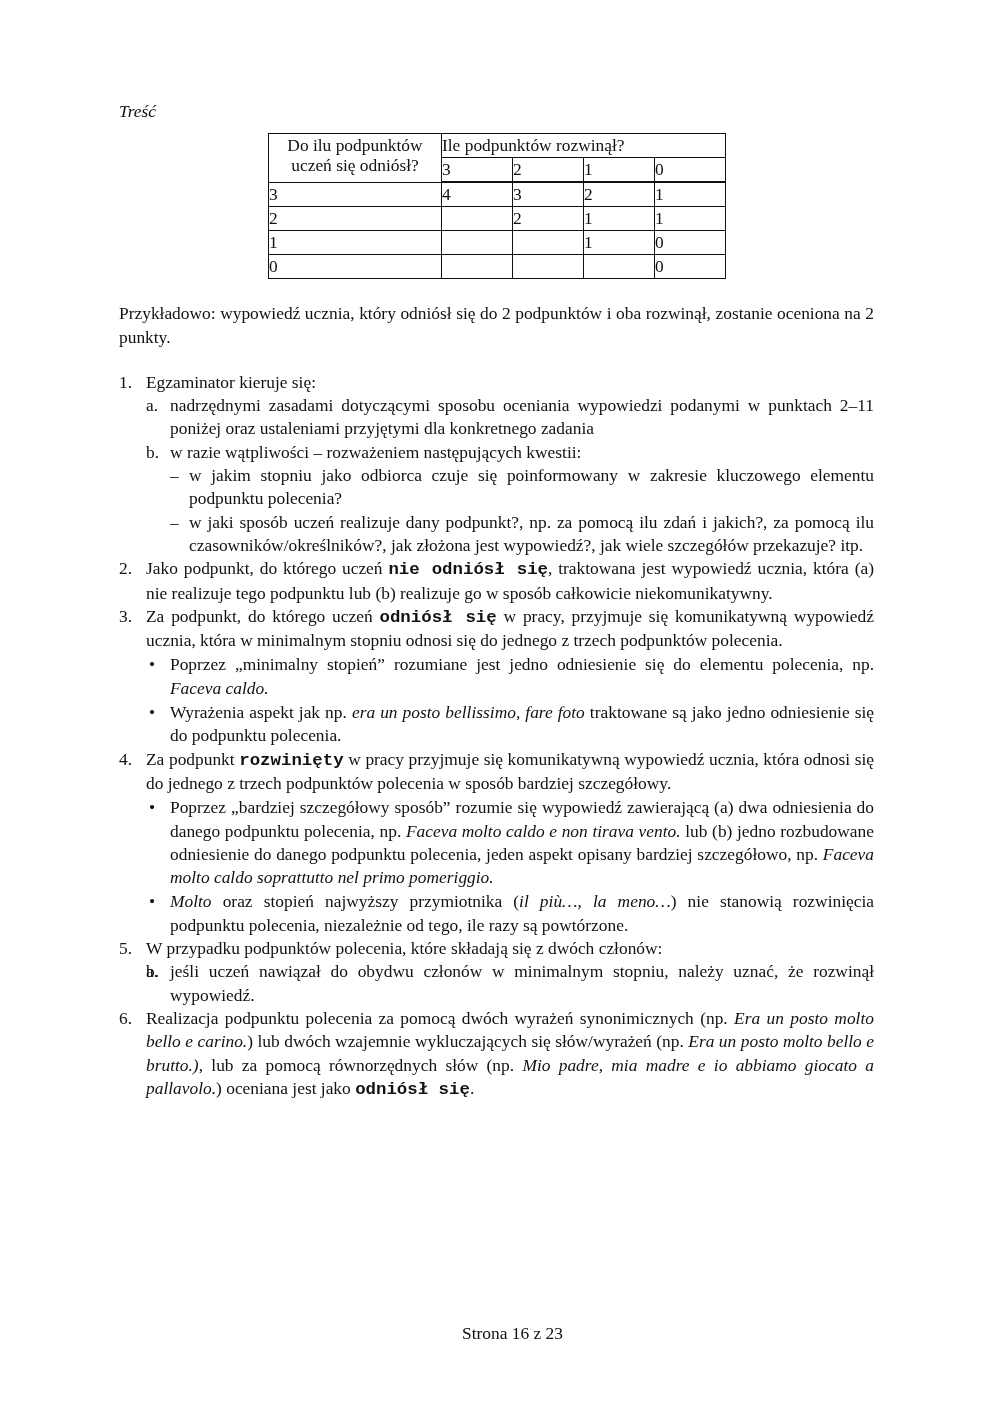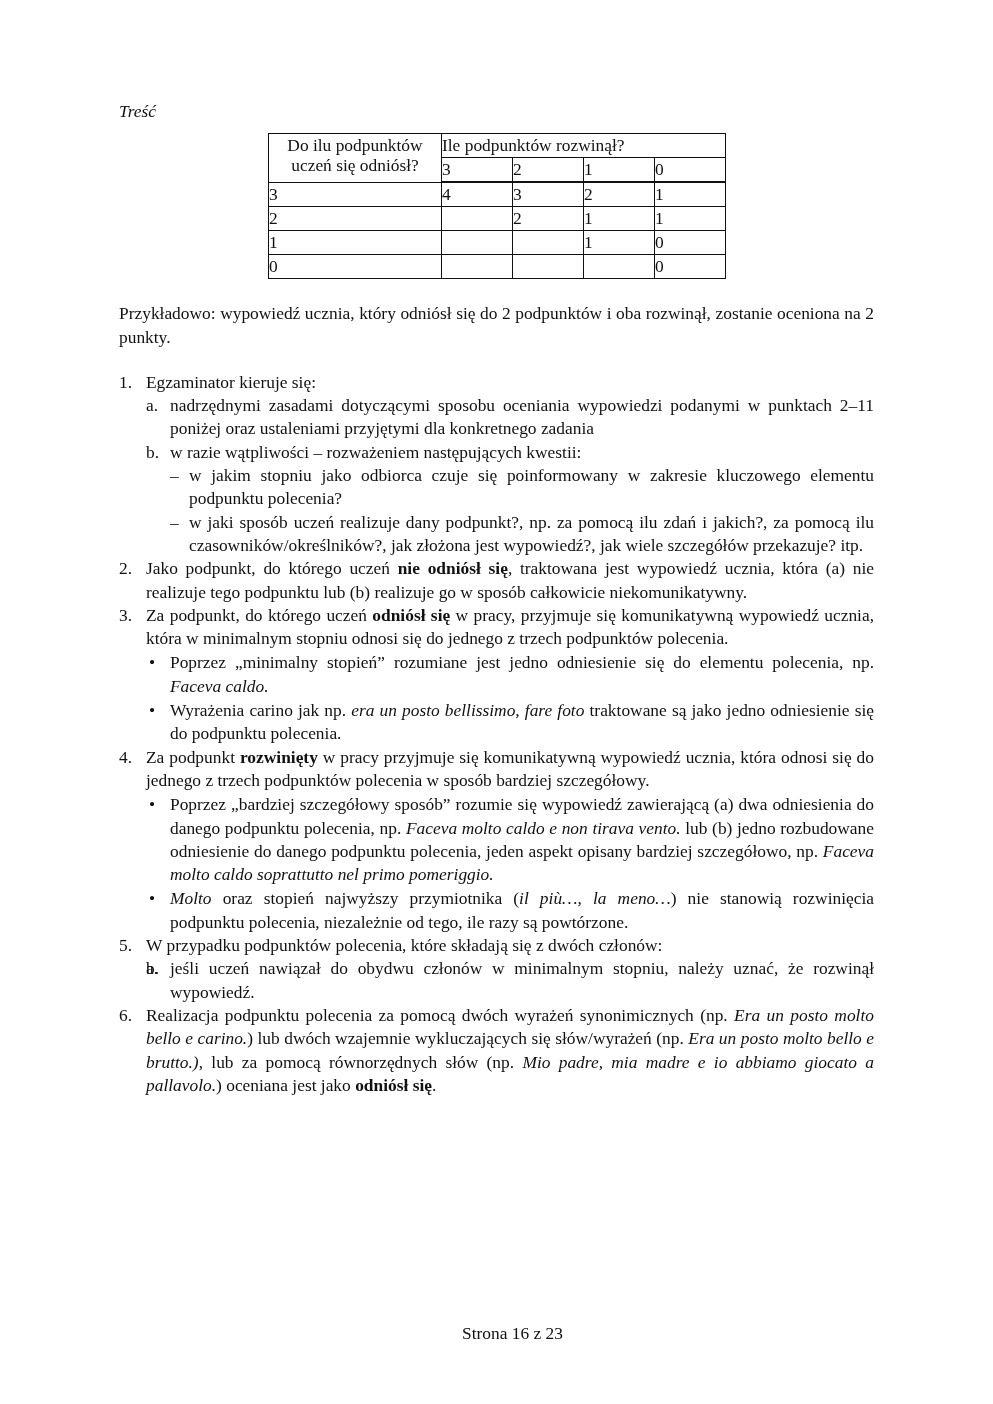--- a/index.html
+++ b/index.html
@@ -28,21 +28,21 @@
     ol.rules > li > .marker { position: absolute; left: 0; top: 0; }
     ol.alpha { list-style: none; margin: 0; padding: 0; }
     ol.alpha > li { position: relative; padding-left: 24px; text-align: justify; }
     ol.alpha > li > .marker { position: absolute; left: 0; top: 0; }
     ul.dash, ul.bullet { list-style: none; margin: 0; padding: 0; }
     ul.dash > li { position: relative; padding-left: 19px; text-align: justify; }
     ul.dash > li > .marker { position: absolute; left: 0; top: 0; }
     ul.bullet > li { position: relative; padding-left: 24px; text-align: justify; margin-top: 1px; }
     ul.bullet > li > .marker { position: absolute; left: 3px; top: 0; }
     .it { font-style: italic; }
-    .b { font-weight: bold; }
+    .b { font-weight: bold; font-family: Liberation Mono, monospace; }
     .footer { position: absolute; top: 1322px; left: 16px; width: 993px; text-align: center; }
   </style>
 </head>
 <body>
 
 <div class="page">
   <p class="section-title">Treść</p>
 
   <table class="score">
     <tbody>
@@ -123,21 +123,21 @@
     <li>
       <span class="marker">3.</span>
       <span>Za podpunkt, do którego uczeń </span><span class="b">odniósł się</span><span> w pracy, przyjmuje się komunikatywną wypowiedź ucznia, która w minimalnym stopniu odnosi się do jednego z trzech podpunktów polecenia.</span>
       <ul class="bullet">
         <li>
           <span class="marker">•</span>
           <span>Poprzez „minimalny stopień” rozumiane jest jedno odniesienie się do elementu polecenia, np. </span><span class="it">Faceva caldo.</span>
         </li>
         <li>
           <span class="marker">•</span>
-          <span>Wyrażenia carino jak np. </span><span class="it">era un posto bellissimo, fare foto</span><span> traktowane są jako jedno odniesienie się do podpunktu polecenia.</span>
+          <span>Wyrażenia aspekt jak np. </span><span class="it">era un posto bellissimo, fare foto</span><span> traktowane są jako jedno odniesienie się do podpunktu polecenia.</span>
         </li>
       </ul>
     </li>
 
     <li>
       <span class="marker">4.</span>
       <span>Za podpunkt </span><span class="b">rozwinięty</span><span> w pracy przyjmuje się komunikatywną wypowiedź ucznia, która odnosi się do jednego z trzech podpunktów polecenia w sposób bardziej szczegółowy.</span>
       <ul class="bullet">
         <li>
           <span class="marker">•</span>

